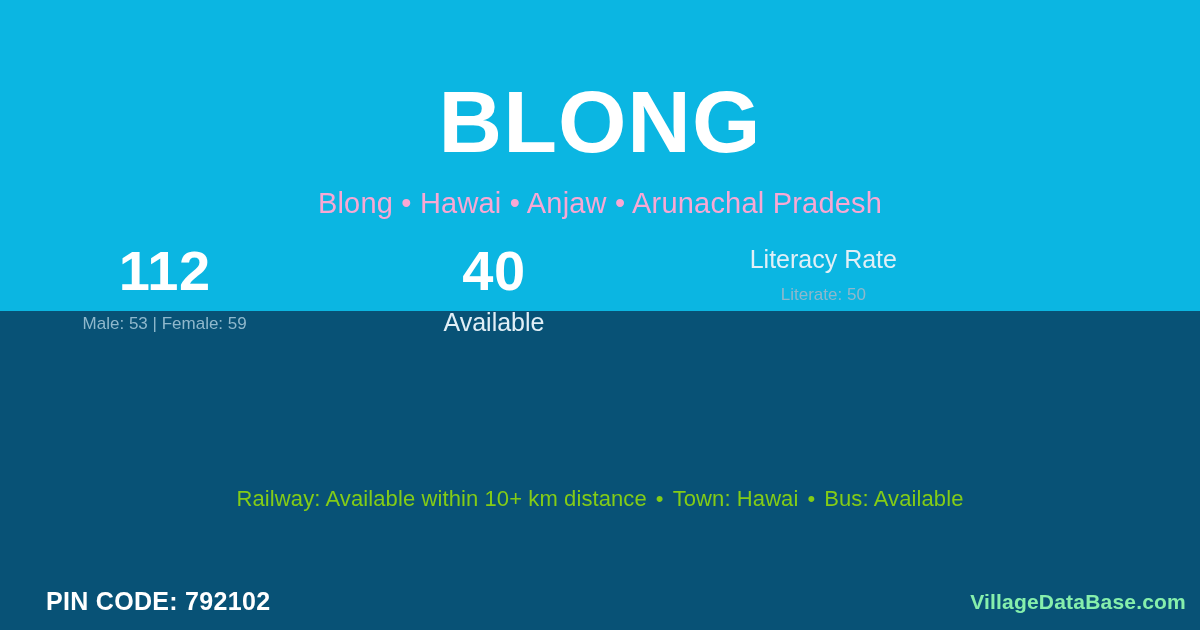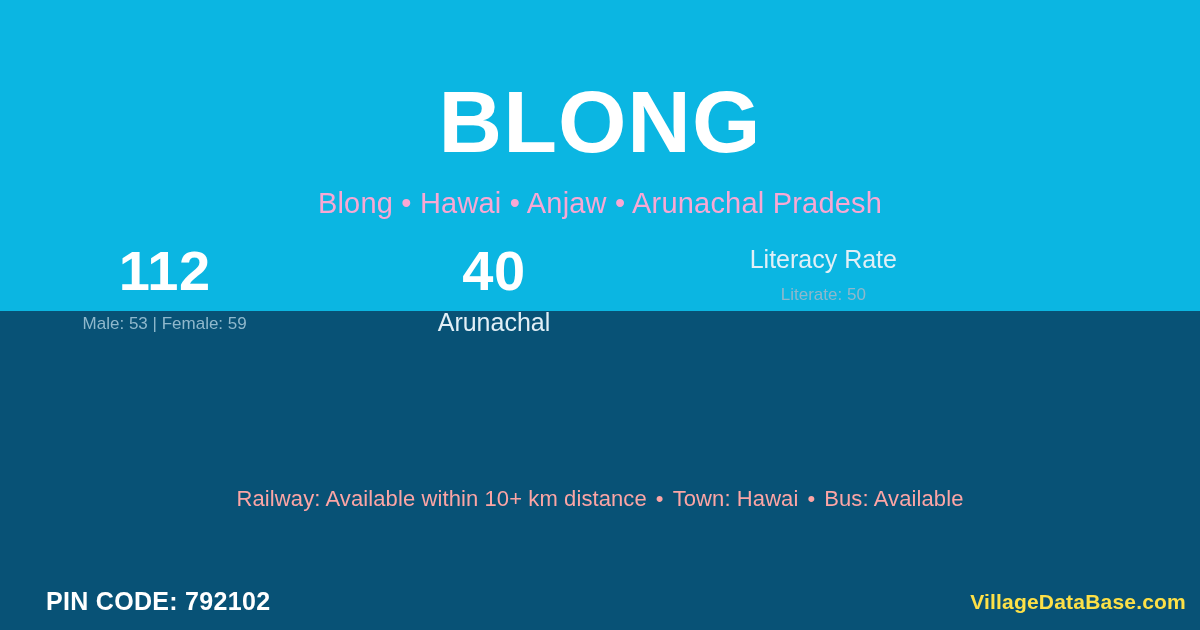--- a/index.html
+++ b/index.html
@@ -85,21 +85,21 @@
     min-height:19px;
   }
 
   
   .transport {
     position:absolute; left:0; top:486px;
     width:1200px;
     text-align:center;
     font-size:22px;
     font-weight:400;
-    color:#fca5a5;
+    color:#84cc16;
     line-height:1.2;
     letter-spacing:0.1px;
   }
   .transport .sep { padding:0 9px; }
 
   
   .footer {
     position:absolute; left:16px; top:572px;
     width:1200px; height:58px;
     padding:0 30px;
@@ -110,21 +110,21 @@
   .pincode {
     font-size:25px;
     font-weight:700;
     color:#ffffff;
     letter-spacing:0.3px;
     line-height:1;
   }
   .brand {
     font-size:21px;
     font-weight:700;
-    color:#fde047;
+    color:#86efac;
     letter-spacing:0.2px;
     line-height:1;
   }
 </style>
 </head>
 <body>
 
 <div class="card">
 
   <div class="band-top"></div>
@@ -137,21 +137,21 @@
 
   <div class="stats">
 
     <div class="stat">
       <div class="stat-value">112</div>
       <div class="stat-sub">Male: 53 | Female: 59</div>
     </div>
 
     <div class="stat">
       <div class="stat-value">40</div>
-      <div class="stat-label">Arunachal</div>
+      <div class="stat-label">Available</div>
       <div class="stat-sub"></div>
     </div>
 
     <div class="stat">
       <div class="stat-label">Literacy Rate</div>
       <div class="stat-sub">Literate: 50</div>
     </div>
 
   </div>
 

